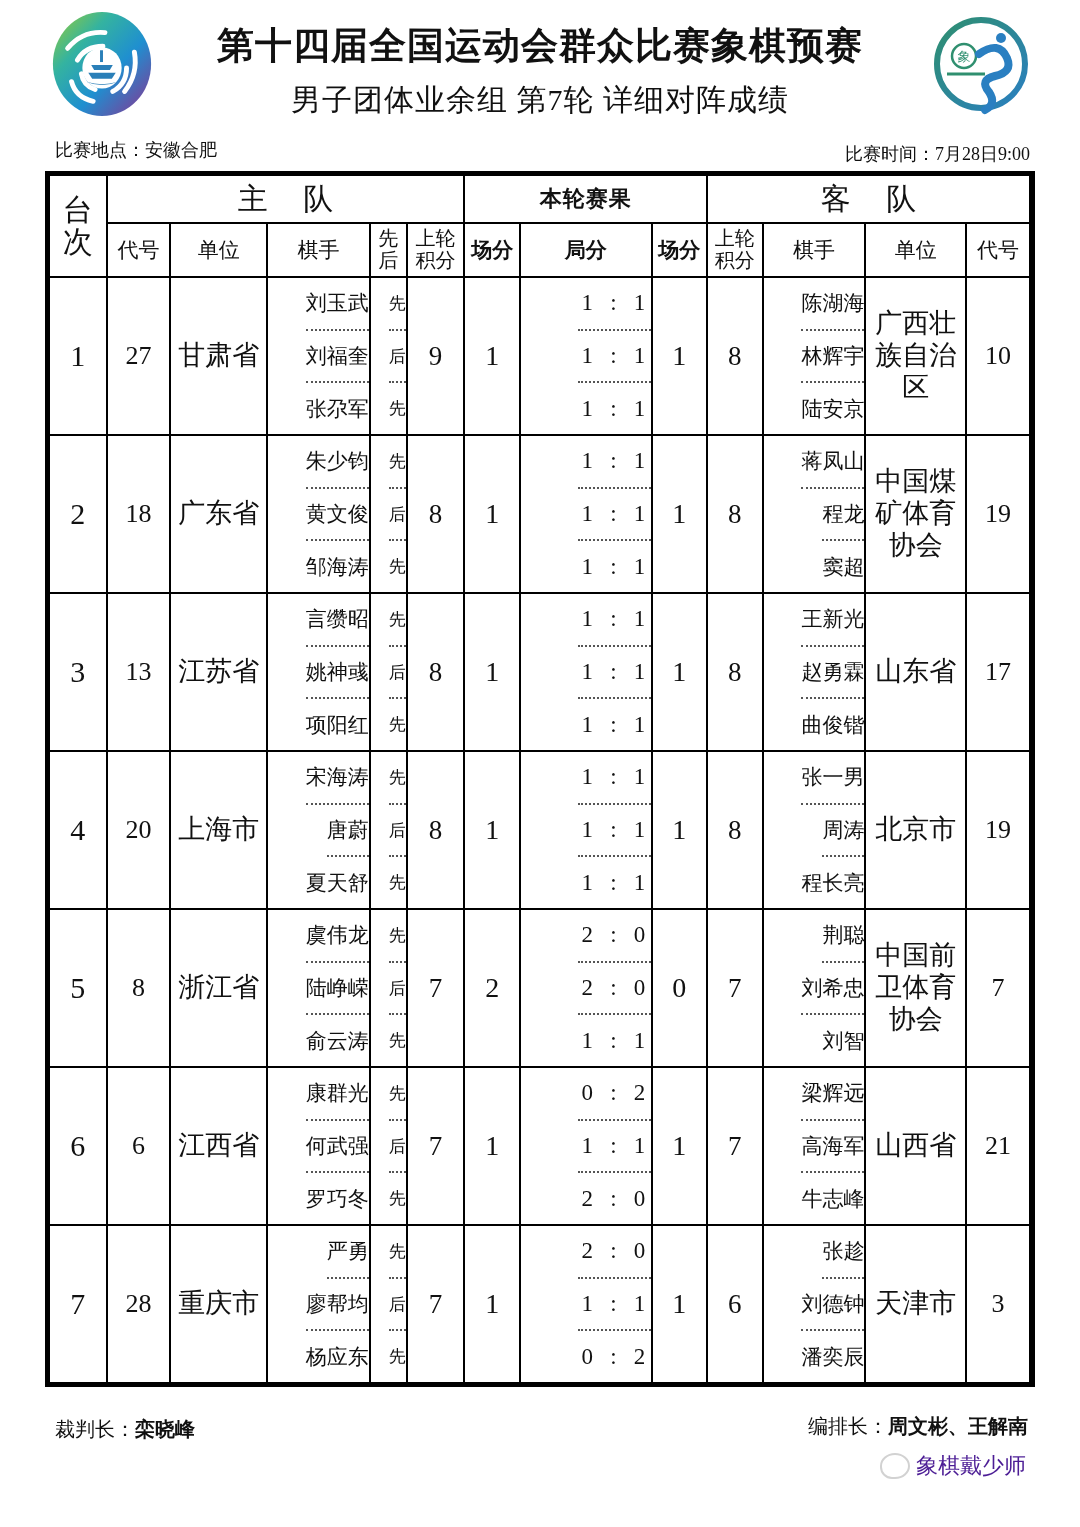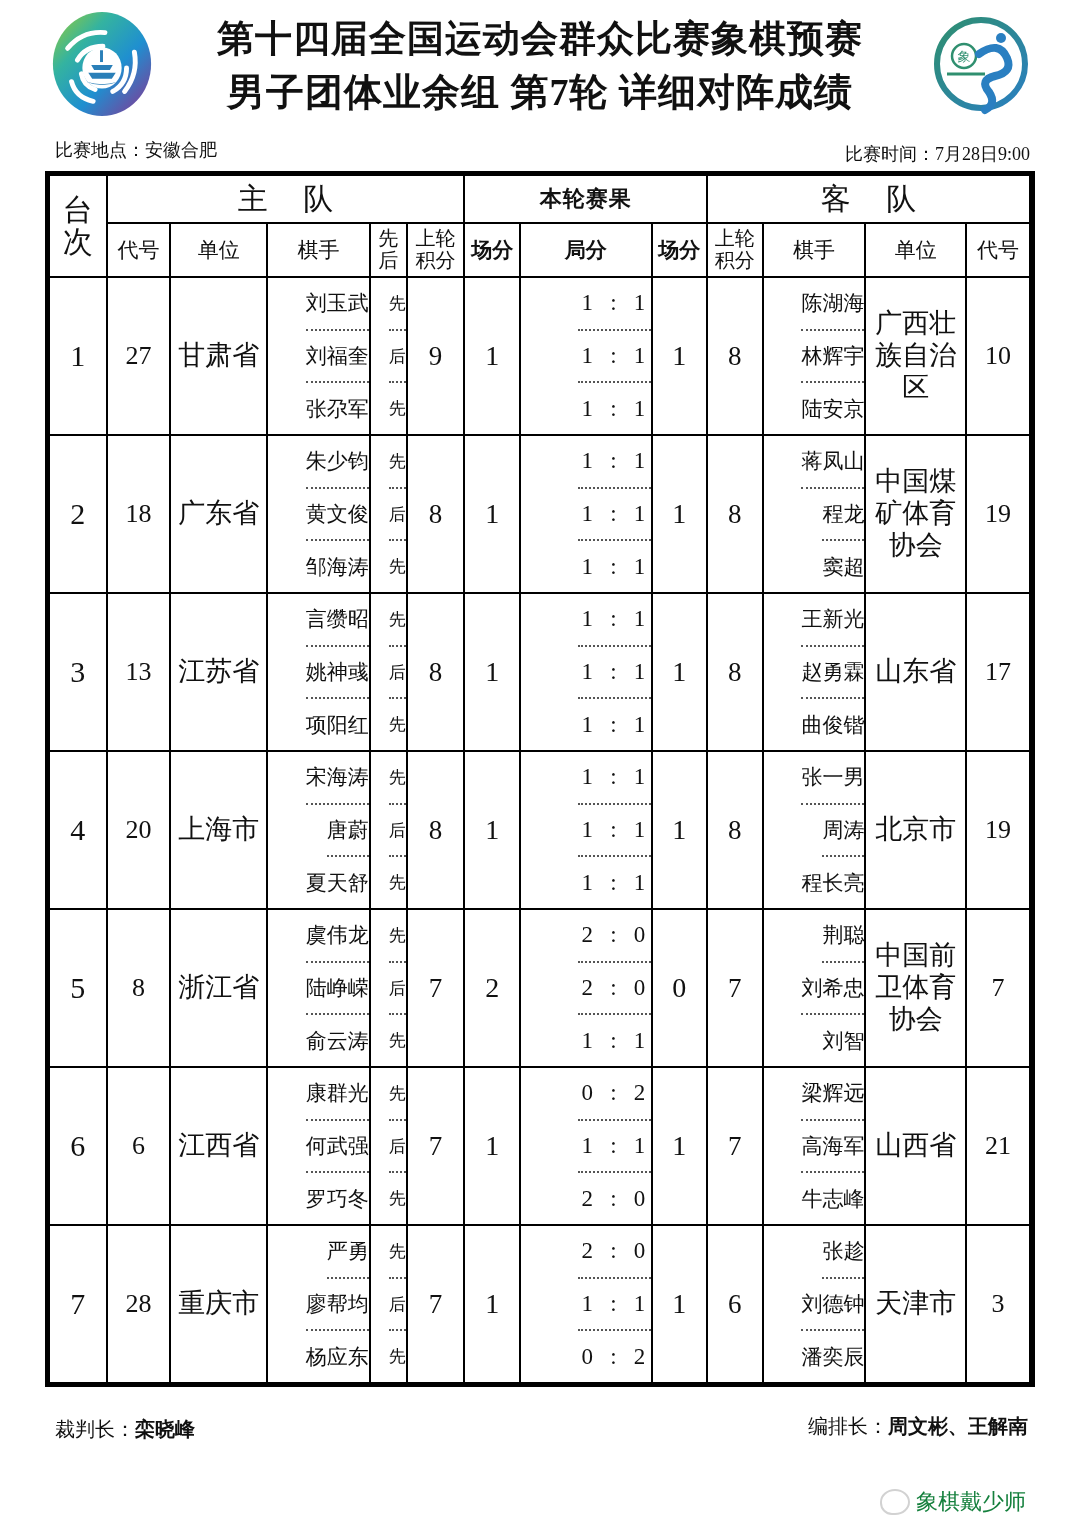--- a/index.html
+++ b/index.html
@@ -37,34 +37,35 @@
   }
   .logo-right {
     position: absolute;
     right: 2px;
     top: 12px;
     width: 104px;
     height: 104px;
   }
   .titles {
     text-align: center;
-    padding-top: 14px;
+    padding-top: 21px;
   }
   .title-main {
     font-size: 37px;
     font-weight: bold;
     letter-spacing: 1px;
     line-height: 1.35;
     font-family: "Liberation Serif", "DejaVu Serif", serif;
   }
   .title-sub {
-    font-size: 38px;
-    font-weight: bold;
+    font-size: 30px;
+    font-weight: normal;
     letter-spacing: 1px;
     line-height: 1.5;
+    margin-top: 6px;
   }
 
   
   .meta {
     margin: 10px 50px 6px 55px;
     height: 26px;
     position: relative;
     font-size: 18px;
   }
   .meta-left { position: absolute; left: 0; top: 0; }
@@ -168,25 +169,24 @@
     font-size: 20px;
   }
   .footer-left { position: absolute; left: 0; top: 3px; }
   .footer-right { position: absolute; right: 2px; top: 0; }
   .sig { font-weight: bold; font-family: "Liberation Serif", "DejaVu Serif", serif; }
   .watermark {
     position: absolute;
     right: 4px;
     top: 38px;
     font-size: 22px;
-    color: #15803d;
+    color: #4c1d95;
     display: flex;
     align-items: center;
     gap: 6px;
-    margin-top: 36px;
   }
   .wm-bubble {
     width: 26px; height: 22px;
     border: 2px solid #d2d2d2;
     border-radius: 50% 50% 50% 12px;
     display: inline-block;
   }
 </style>
 </head>
 <body>

